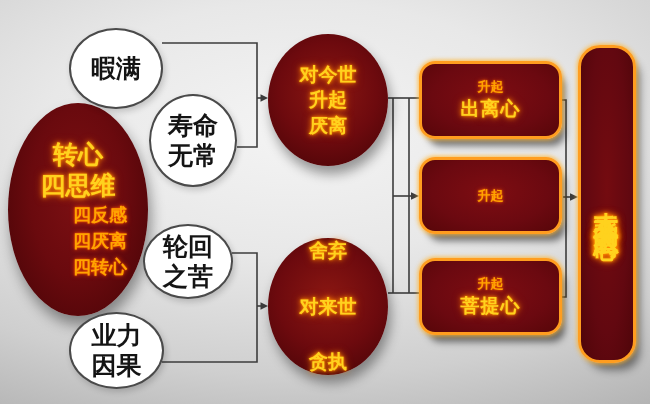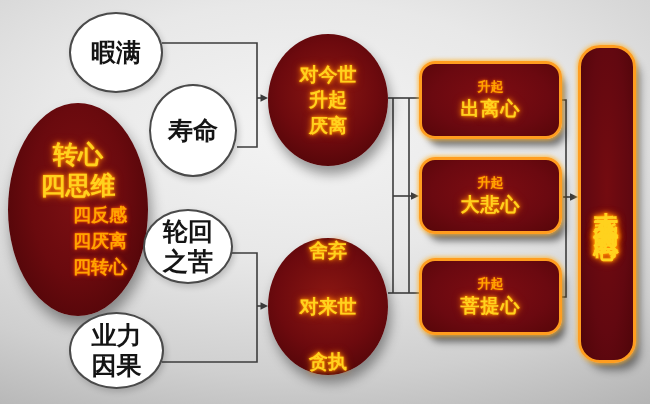--- a/index.html
+++ b/index.html
@@ -92,27 +92,28 @@
   </svg>
 
   <div class="shape ellipse-big" style="left:8px;top:103px;width:140px;height:213px;">
     <div class="gold gold-lg">转心</div>
     <div class="gold gold-lg">四思维</div>
     <div class="gold-sub">四反感</div>
     <div class="gold-sub">四厌离</div>
     <div class="gold-sub">四转心</div>
   </div>
 
-  <div class="shape ellipse-white" style="left:69px;top:12px;width:94px;height:81px;">
+  <div class="shape ellipse-white" style="left:69px;top:28px;width:94px;height:81px;">
     <div>暇满</div>
   </div>
-  <div class="shape ellipse-white" style="left:149px;top:84px;width:88px;height:93px;">
+  <div class="shape ellipse-white" style="left:149px;top:94px;width:88px;height:93px;">
     <div>寿命</div>
+    <div>无常</div>
   </div>
-  <div class="shape ellipse-white" style="left:143px;top:209px;width:90px;height:75px;">
+  <div class="shape ellipse-white" style="left:143px;top:224px;width:90px;height:75px;">
     <div>轮回</div>
     <div>之苦</div>
   </div>
   <div class="shape ellipse-white" style="left:69px;top:312px;width:95px;height:77px;">
     <div>业力</div>
     <div>因果</div>
   </div>
 
   <div class="shape circle-red" style="left:268px;top:34px;width:120px;height:132px;">
     <div class="gold gold-md">对今世</div>
@@ -124,21 +125,20 @@
     <div class="gold gold-md">对来世</div>
     <div class="gold gold-md">贪执</div>
   </div>
 
   <div class="shape box-red" style="left:419px;top:61px;width:143px;height:78px;">
     <div class="gold-tiny">升起</div>
     <div class="gold gold-box">出离心</div>
   </div>
   <div class="shape box-red" style="left:419px;top:157px;width:143px;height:77px;">
     <div class="gold-tiny">升起</div>
-    <div class="gold gold-box">大悲心</div>
   </div>
   <div class="shape box-red" style="left:419px;top:258px;width:143px;height:77px;">
     <div class="gold-tiny">升起</div>
     <div class="gold gold-box">菩提心</div>
   </div>
 
   <div class="shape bar-red" style="left:578px;top:45px;width:58px;height:318px;">
     <div class="bar-text">大乘不共的大出离心</div>
   </div>
 

